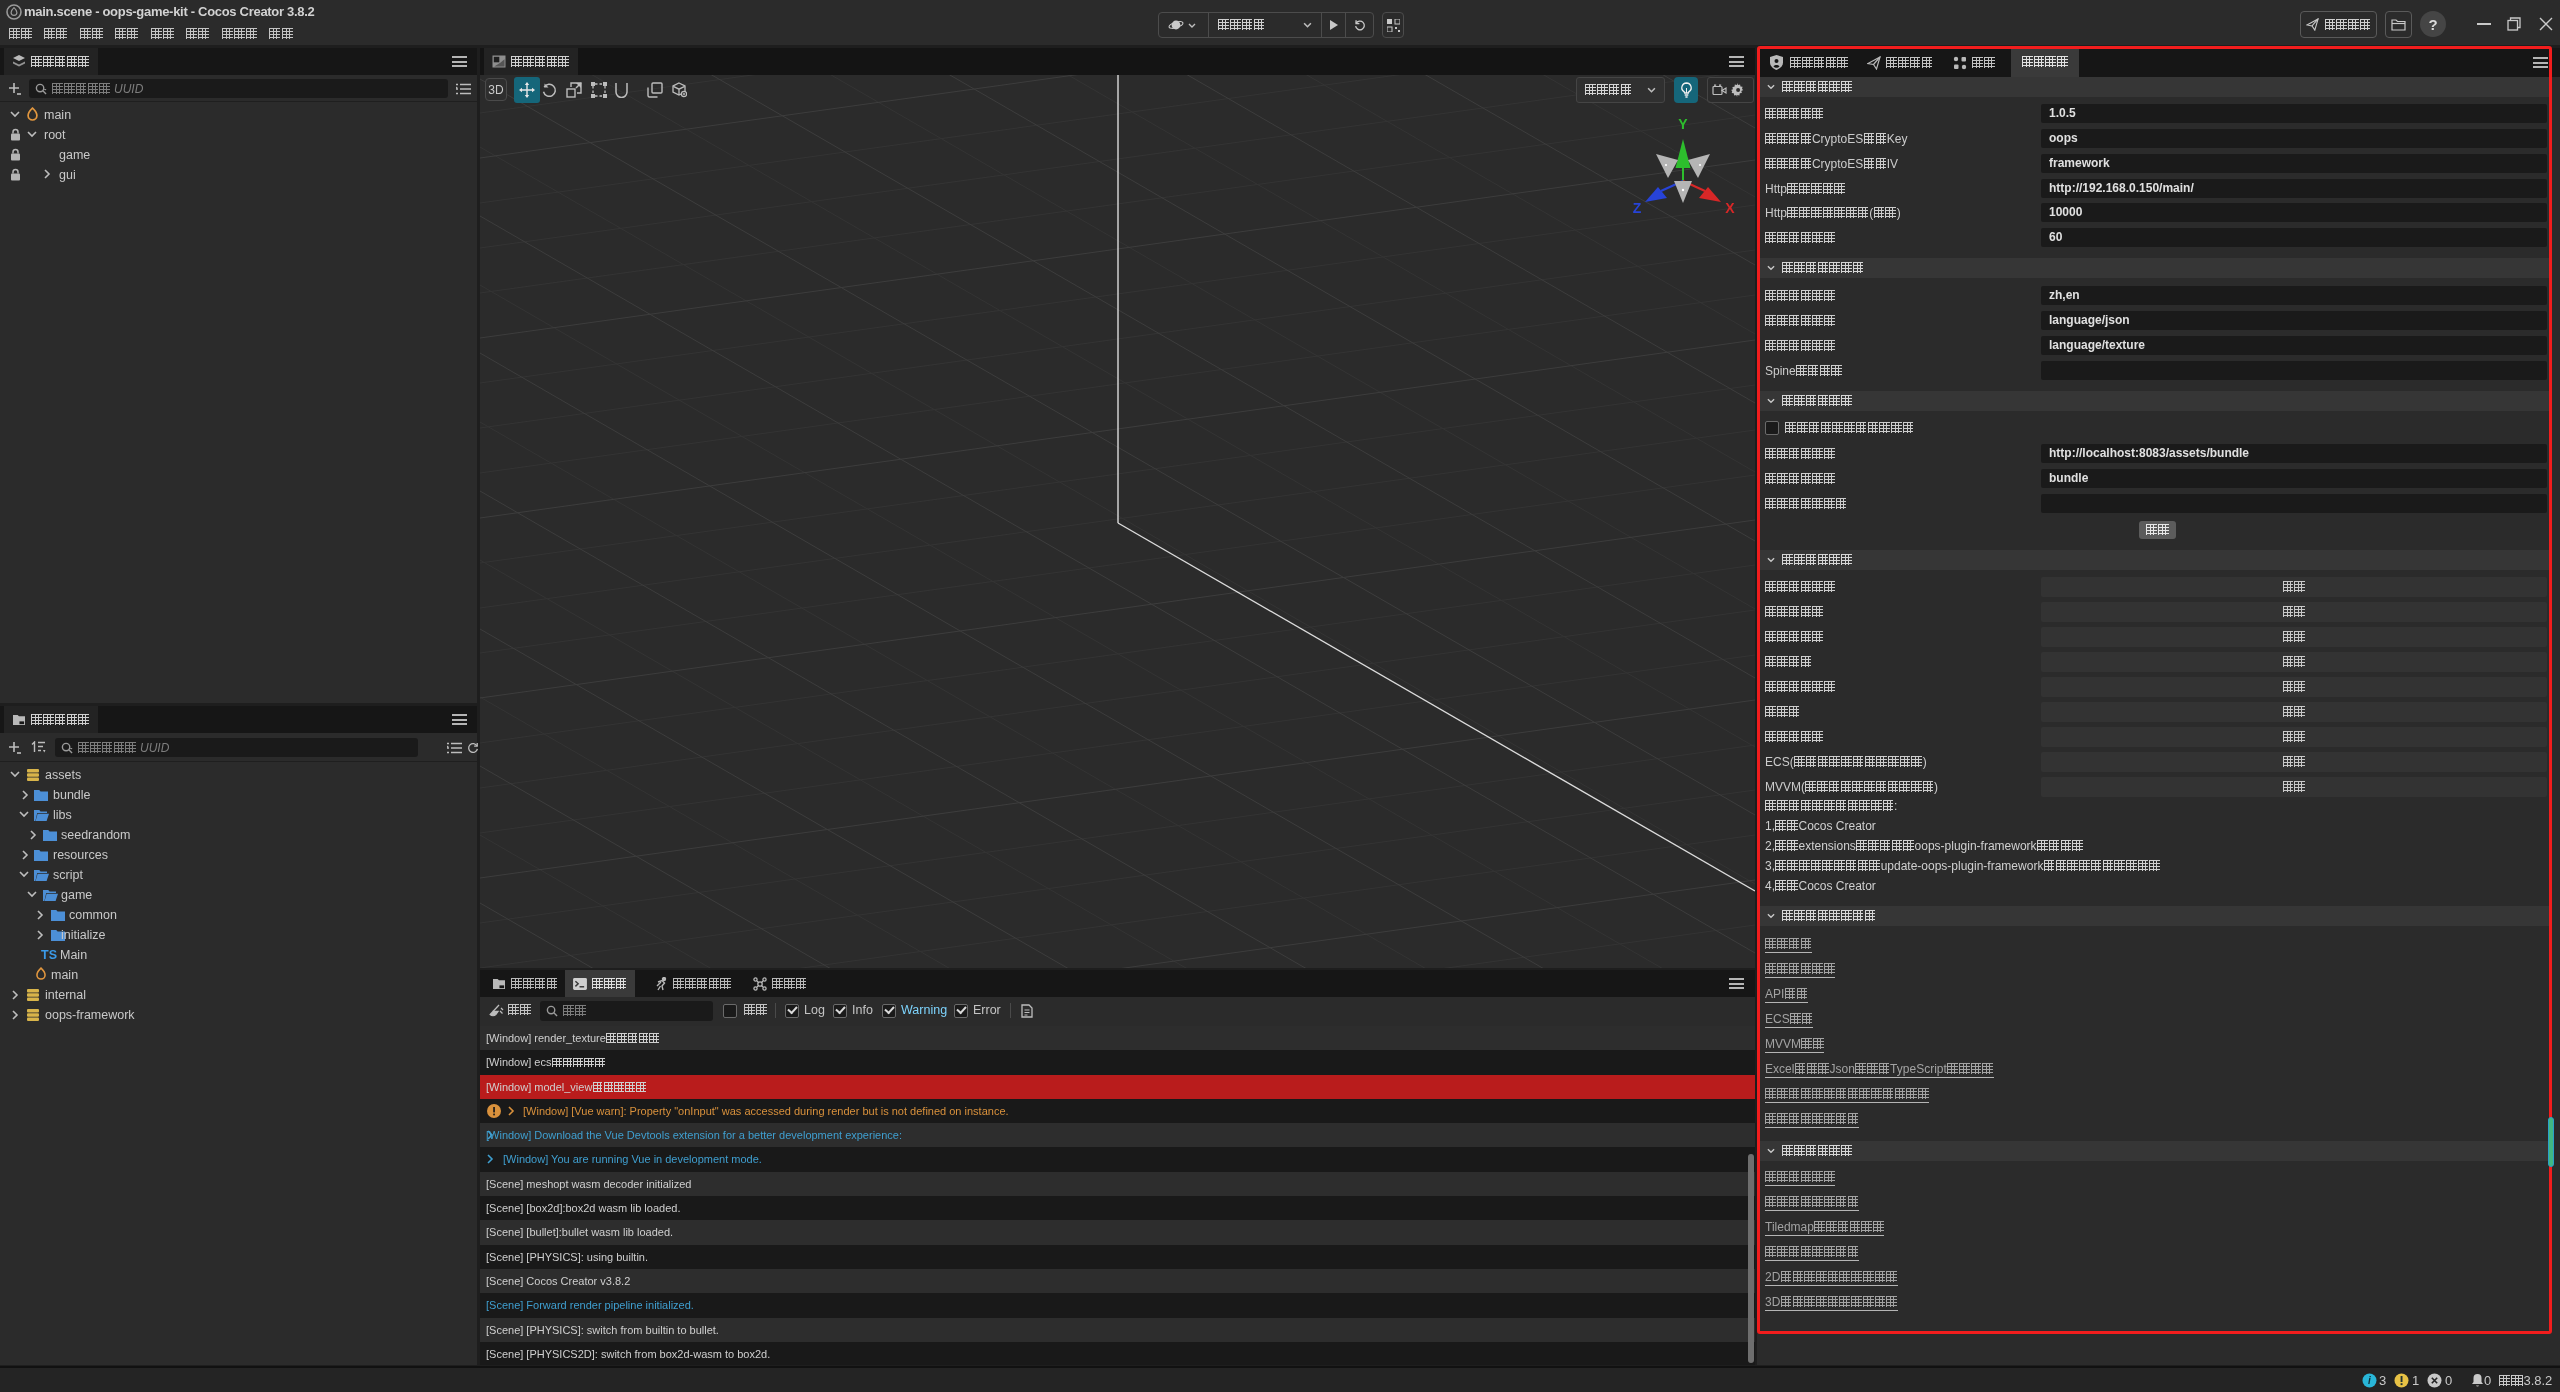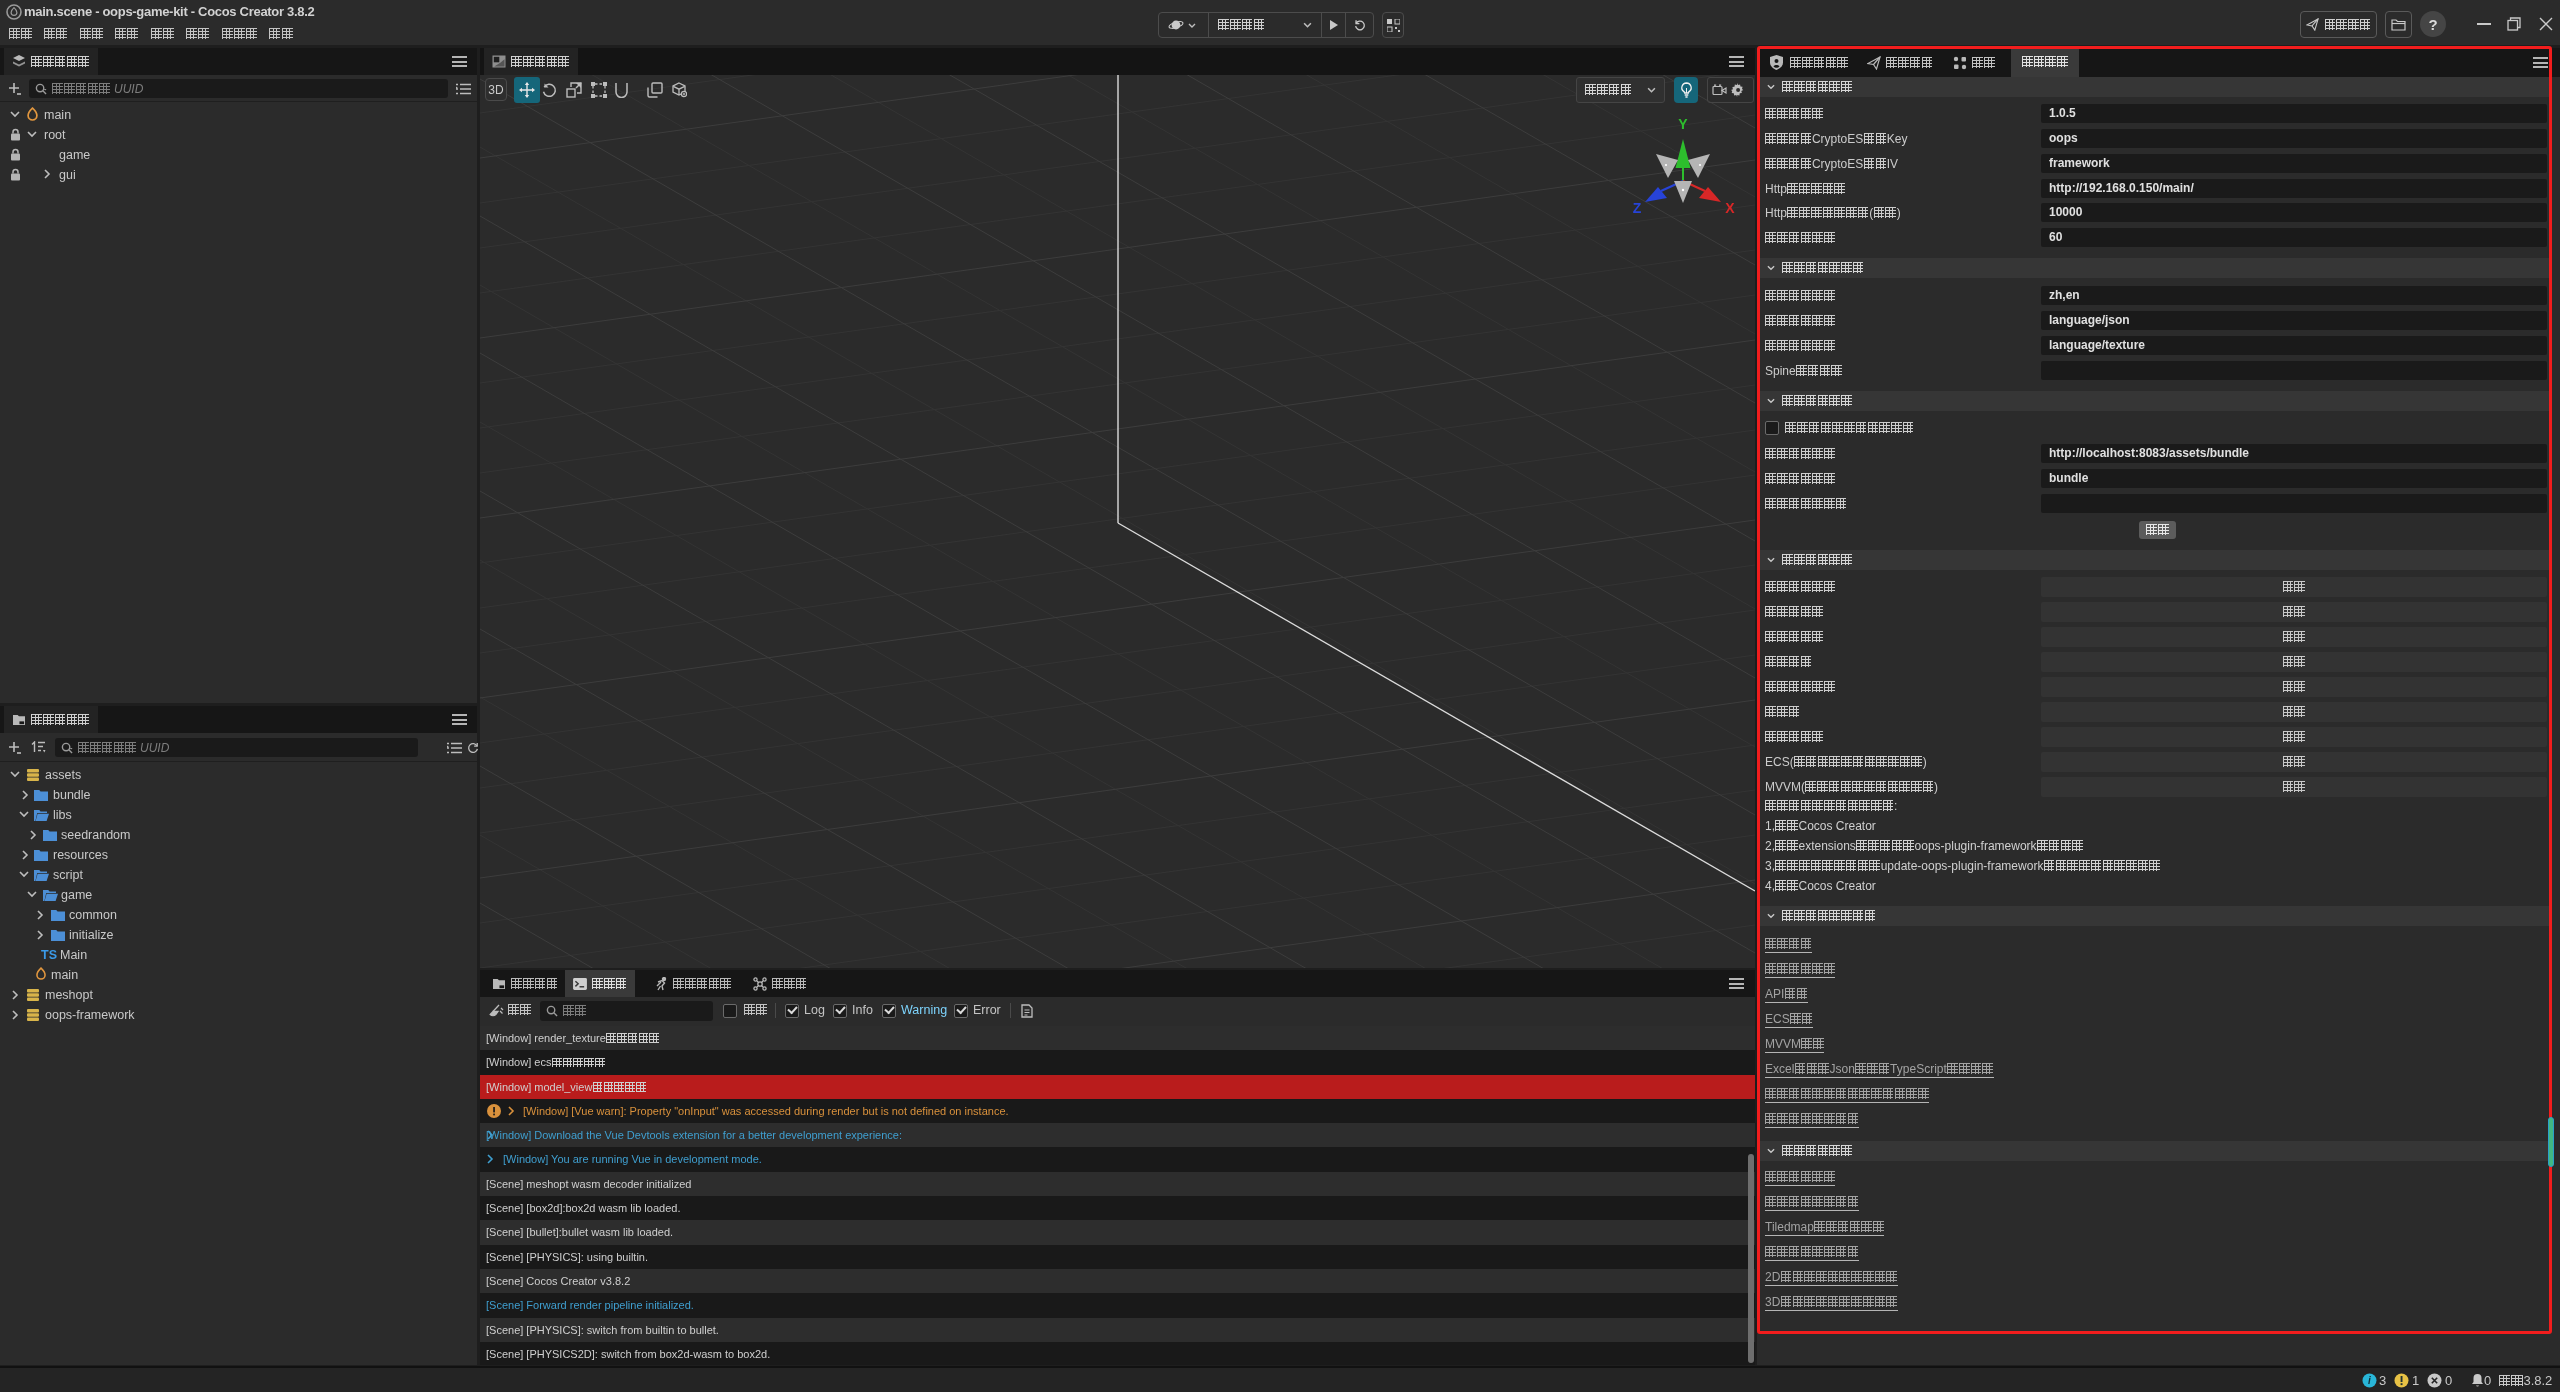--- a/index.html
+++ b/index.html
@@ -305,21 +305,21 @@
           </svg>
       <span class="abs" style="left:69px;top:3px">common</span>
     </div>
     <div class="row" style="top:160px">
       <svg class="abs" style="left:37px;top:5px" width="7" height="10" viewBox="0 0 7 10">
             <path d="M1 1l4 4-4 4" stroke="#bdbdbd" stroke-width="1.6" fill="none"></path>
           </svg>
       <svg class="abs" style="left:51px;top:4px" width="14" height="12" viewBox="0 0 14 12">
             <path d="M0 1h5.2l1.4 1.6H14V12H0z" fill="#4c8fd6"></path>
           </svg>
-      <span class="abs" style="left:69px;top:3px">initialize</span>
+      <span class="abs" style="left:61px;top:3px">initialize</span>
     </div>
     <div class="row" style="top:180px">
       <span class="abs" style="left:41px;top:3px;color:#3b9ae8;font-weight:bold;font-size:12.5px">TS</span>
       <span class="abs" style="left:60px;top:3px">Main</span>
     </div>
     <div class="row" style="top:200px">
       <svg class="abs" style="left:35px;top:2px" width="12" height="14" viewBox="0 0 13 15">
             <path d="M6.5 1.2c3 2.8 4.4 5 4.4 7.4a4.4 4.4 0 0 1-8.8 0c0-2.4 1.4-4.6 4.4-7.4z" fill="none" stroke="#e2973f" stroke-width="1.7"></path>
           </svg>
       <span class="abs" style="left:51px;top:3px">main</span>
@@ -328,21 +328,21 @@
       <svg class="abs" style="left:12px;top:5px" width="7" height="10" viewBox="0 0 7 10">
             <path d="M1 1l4 4-4 4" stroke="#bdbdbd" stroke-width="1.6" fill="none"></path>
           </svg>
       <svg class="abs" style="left:26px;top:3px" width="14" height="14" viewBox="0 0 14 14">
             <g fill="#d8b44a">
               <rect x="1" y="1" width="12" height="3.4" rx="1"></rect>
               <rect x="1" y="5.3" width="12" height="3.4" rx="1"></rect>
               <rect x="1" y="9.6" width="12" height="3.4" rx="1"></rect>
             </g>
           </svg>
-      <span class="abs" style="left:45px;top:3px">meshopt</span>
+      <span class="abs" style="left:45px;top:3px">internal</span>
     </div>
     <div class="row" style="top:240px">
       <svg class="abs" style="left:12px;top:5px" width="7" height="10" viewBox="0 0 7 10">
             <path d="M1 1l4 4-4 4" stroke="#bdbdbd" stroke-width="1.6" fill="none"></path>
           </svg>
       <svg class="abs" style="left:26px;top:3px" width="14" height="14" viewBox="0 0 14 14">
             <g fill="#d8b44a">
               <rect x="1" y="1" width="12" height="3.4" rx="1"></rect>
               <rect x="1" y="5.3" width="12" height="3.4" rx="1"></rect>
               <rect x="1" y="9.6" width="12" height="3.4" rx="1"></rect>

